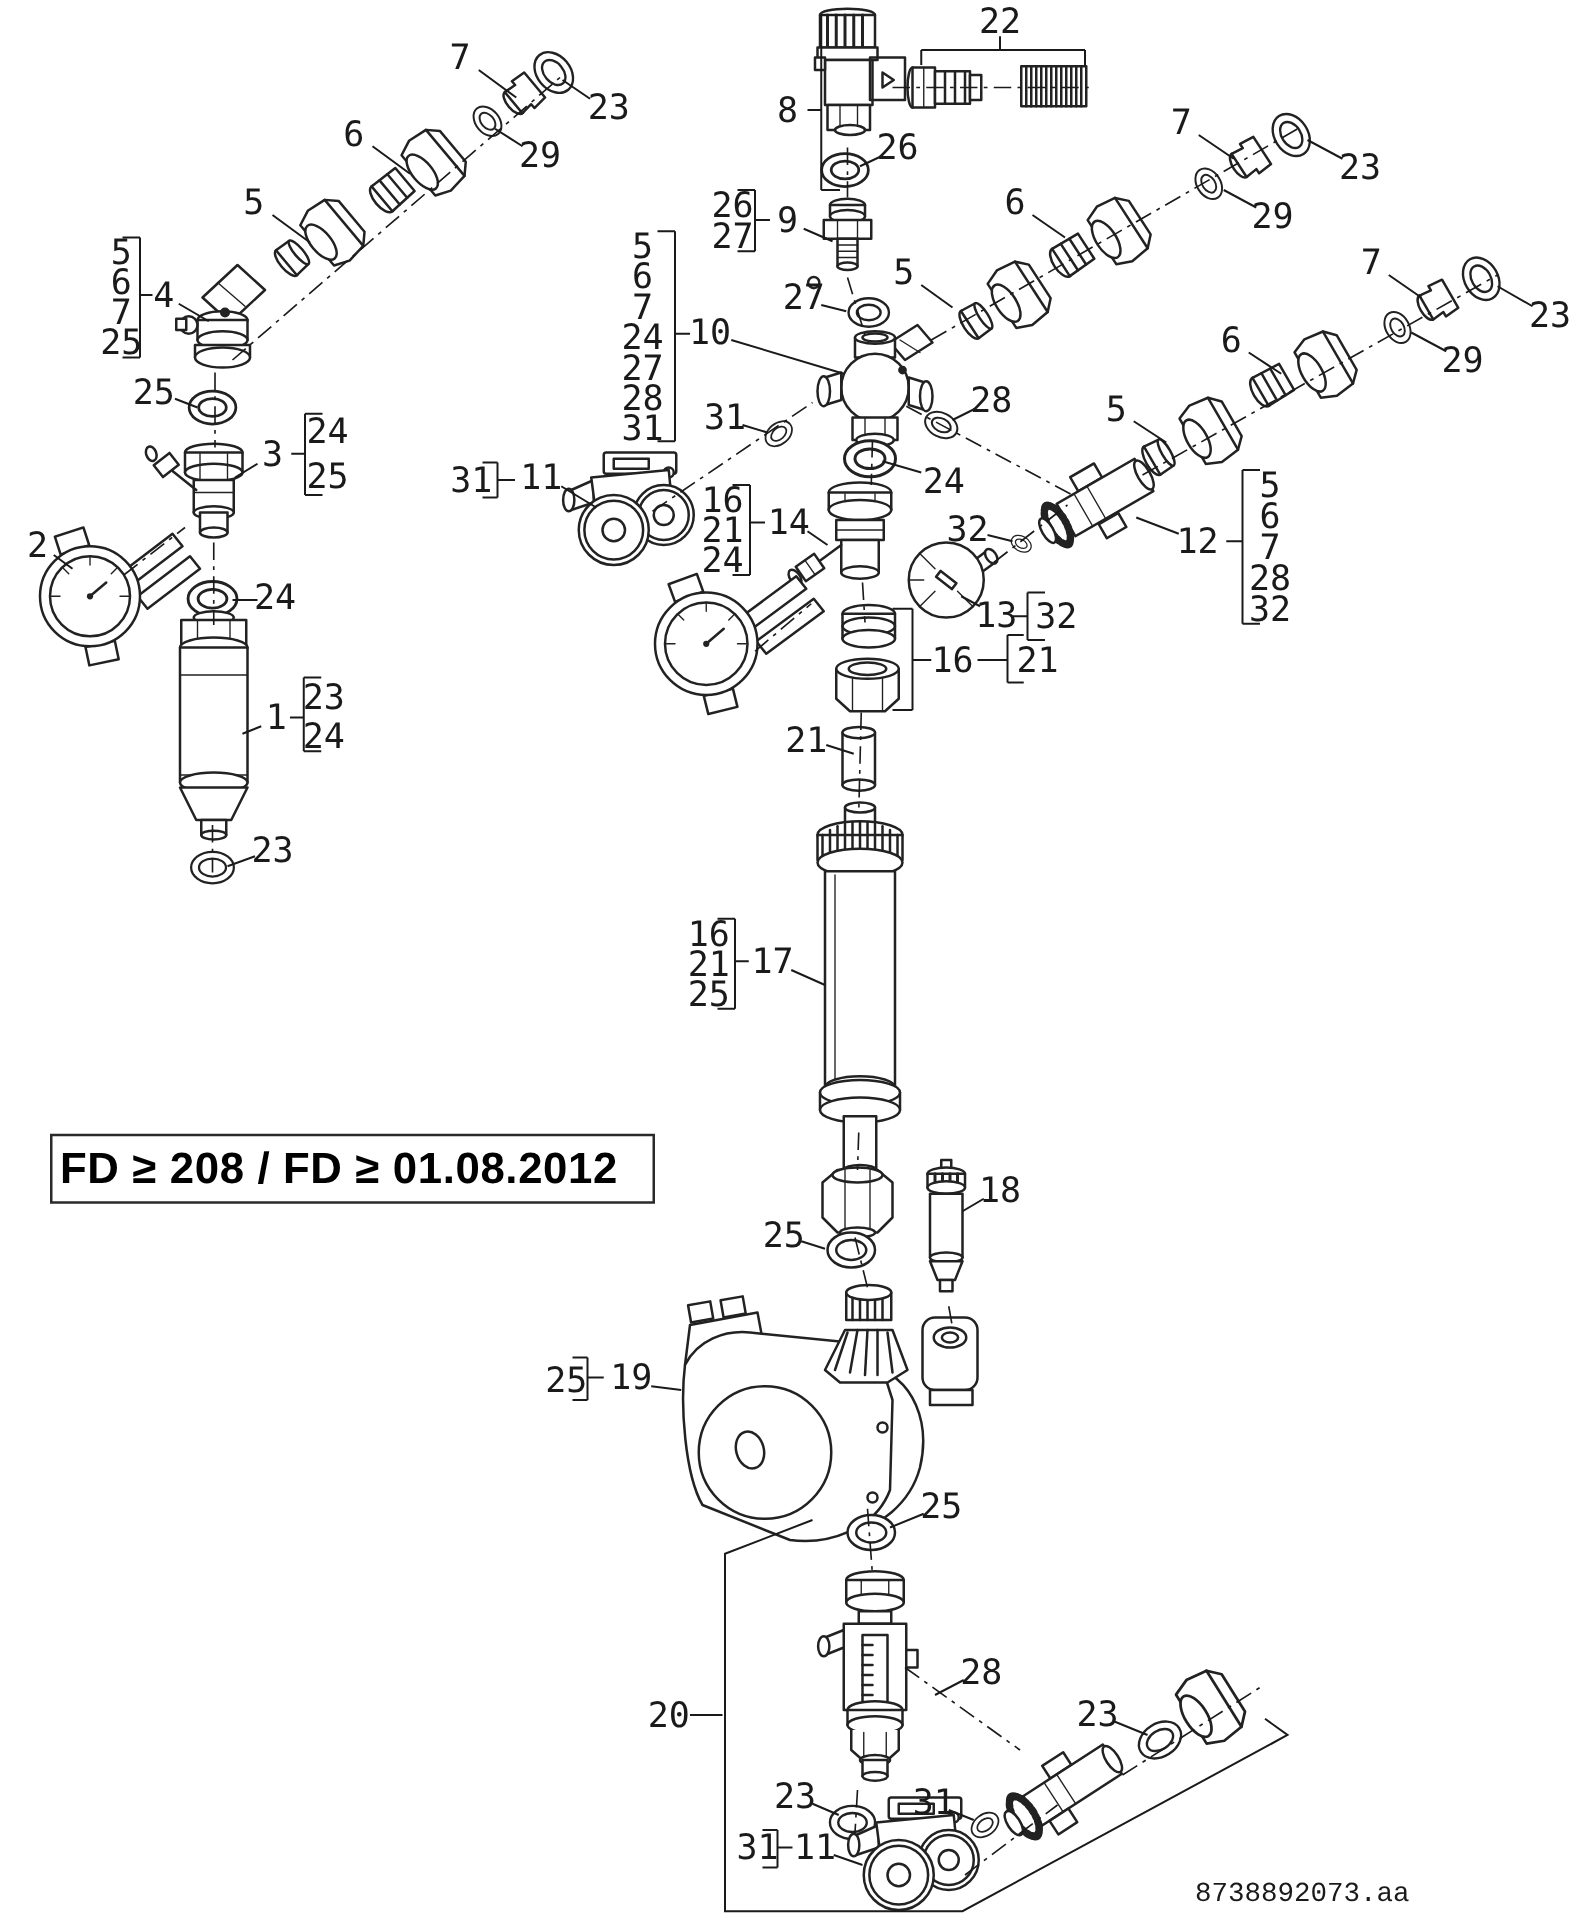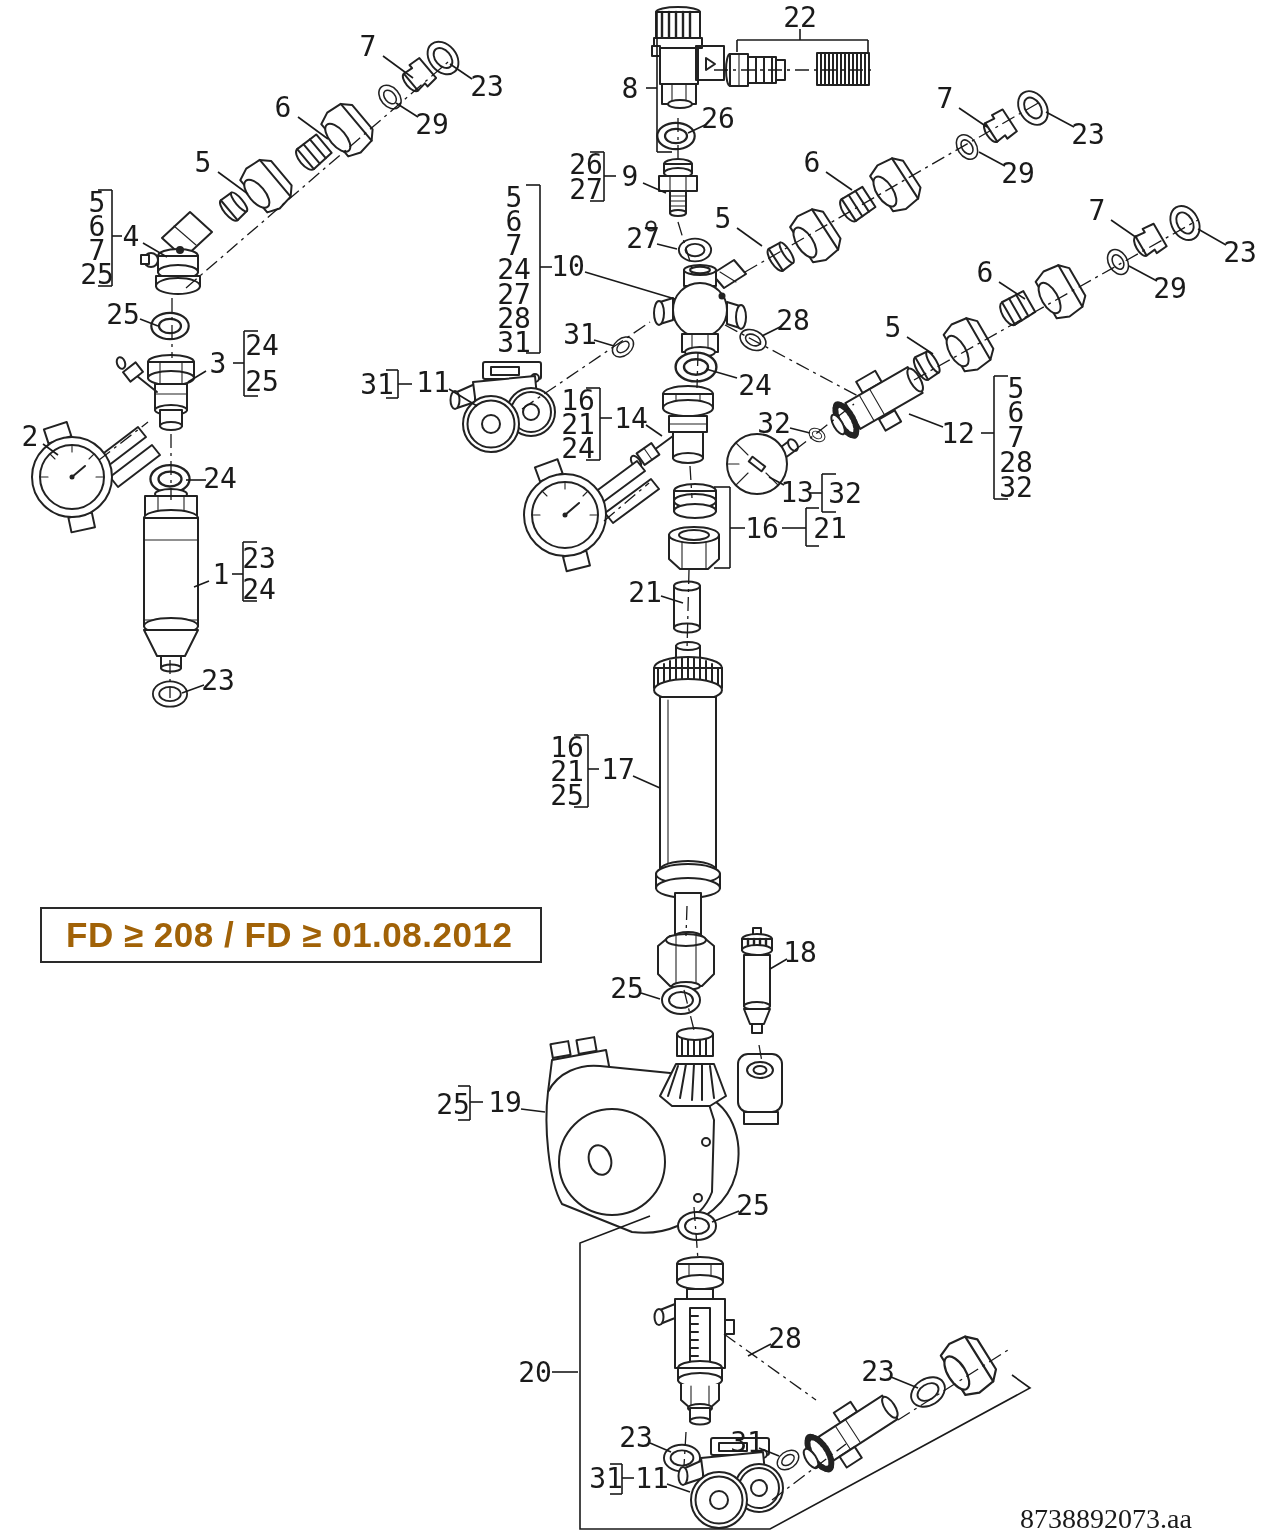--- a/index.html
+++ b/index.html
@@ -14,25 +14,25 @@
   #art .dot{fill:#222;stroke:none;}
   #art .knurl{fill:none;stroke-width:6;stroke-dasharray:2 2.6;}
   #art .rib{stroke-width:2.4;}
   
   .num{font-family:"DejaVu Sans Mono",monospace;font-size:28px;fill:#1a1a1a;
        text-anchor:middle;dominant-baseline:central;}
   .ldr{stroke:#1a1a1a;stroke-width:1.6;fill:none;}
   .axis{stroke:#1a1a1a;stroke-width:1.3;fill:none;stroke-dasharray:14 5 3 5;}
   
   #fd-box{position:absolute;left:40px;top:907px;width:474px;height:52px;
-          border:2px solid #2a2a2a;display:flex;align-items:center;padding-left:24px;
-          font-weight:bold;font-size:35px;color:#a16207;letter-spacing:0.5px;background:#fff;}
+          border:2px solid #2a2a2a;display:flex;align-items:center;padding-left:6px;
+          font-weight:bold;font-size:35px;color:#000000;letter-spacing:0.5px;background:#fff;}
   
-  #doc-number{position:absolute;right:6px;top:1503px;width:300px;text-align:center;
-          font-family:Liberation Serif, serif;font-size:28px;color:#1a1a1a;}
+  #doc-number{position:absolute;right:6px;top:1503px;width:300px;text-align:left;
+          font-family:Liberation Mono, monospace;font-size:22px;color:#1a1a1a;}
 </style>
 </head>
 <body>
 
 <div id="page">
 
   <div id="art-wrap">
   <svg id="svg-root" width="1262" height="1536" viewBox="0 0 1262 1536" xmlns="http://www.w3.org/2000/svg">
 
     <defs>

